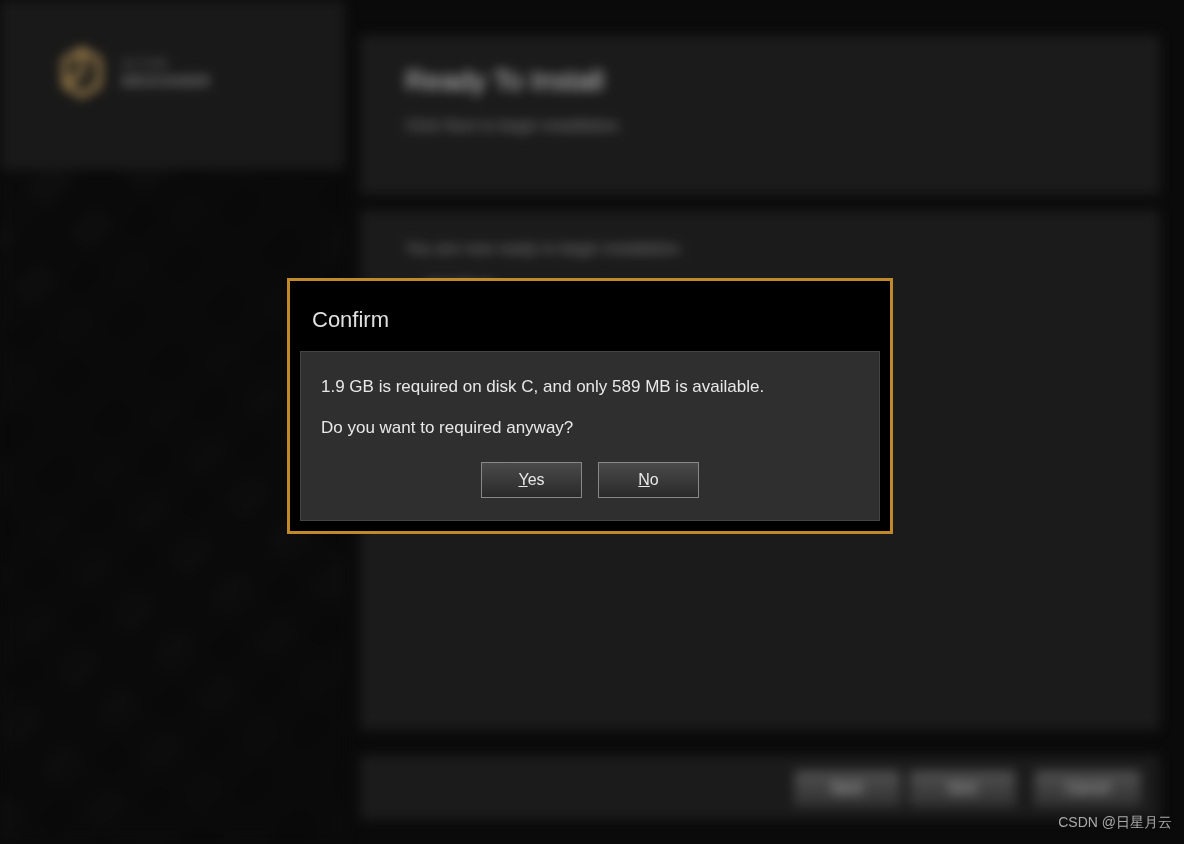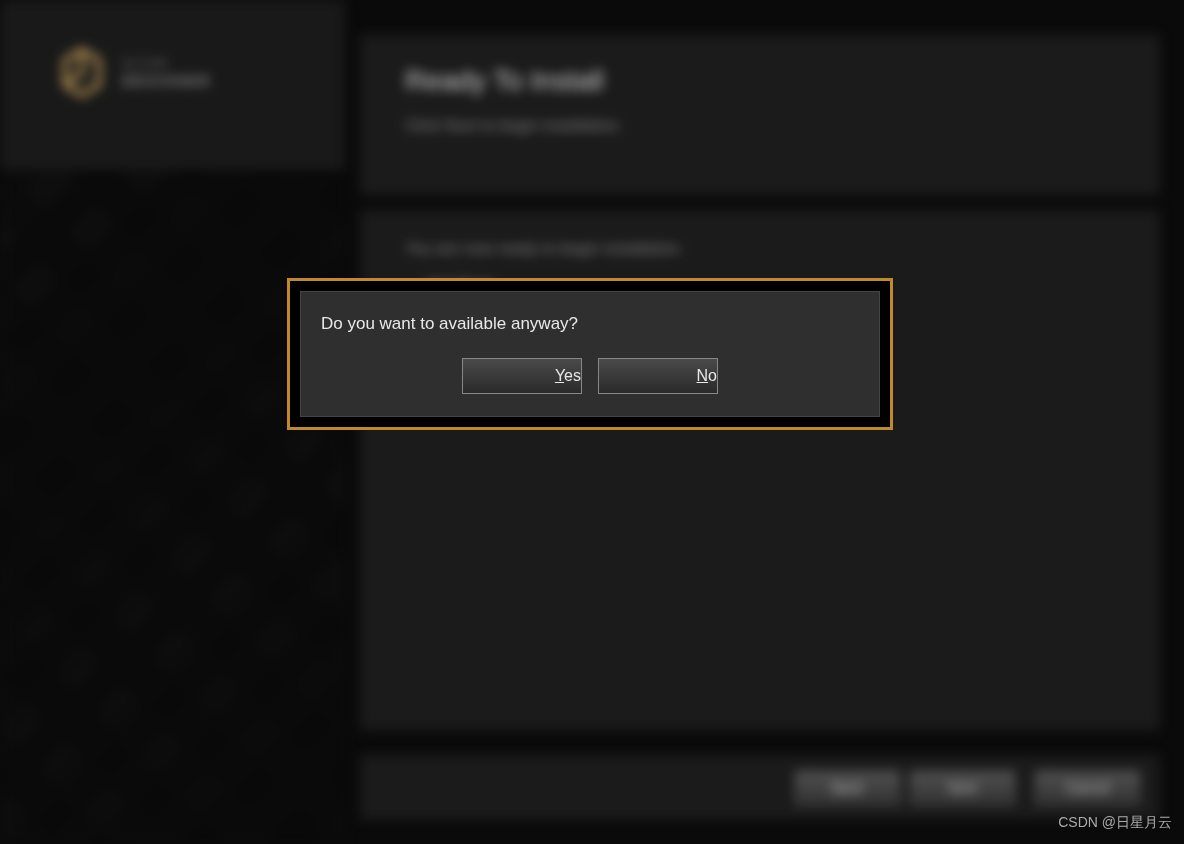--- a/index.html
+++ b/index.html
@@ -180,29 +180,28 @@
     }
 
     .confirm-buttons {
       display: flex;
       justify-content: center;
       gap: 16px;
       margin-bottom: 6px;
     }
 
     .confirm-btn {
-      width: 120px;
+      width: 101px;
       height: 36px;
       background: linear-gradient(#4a4a4a, #2a2a2a);
       border: 1px solid #888;
       color: #e8e8e8;
       font-size: 16px;
       cursor: pointer;
       font-family: inherit;
-      text-align: right;
     }
 
     .watermark {
       position: absolute;
       bottom: 12px;
       right: 12px;
       color: #aaa;
       font-size: 14px;
       z-index: 100;
     }
@@ -238,22 +237,24 @@
   </div>
 
   <div class="button-panel">
     <button class="bg-button">Back</button>
     <button class="bg-button">Next</button>
     <button class="bg-button" style="margin-left:10px;">Cancel</button>
   </div>
 </div>
 
 <div class="confirm-dialog">
+  <div class="confirm-title">Confirm</div>
   <div class="confirm-body">
-    <div class="confirm-message2">Do you want to available anyway?</div>
+    <div class="confirm-message">1.9 GB is required on disk C, and only 589 MB is available.</div>
+    <div class="confirm-message2">Do you want to required anyway?</div>
     <div class="confirm-buttons">
       <button class="confirm-btn"><span style="text-decoration:underline">Y</span><span>es</span></button>
       <button class="confirm-btn"><span style="text-decoration:underline">N</span><span>o</span></button>
     </div>
   </div>
 </div>
 
 <div class="watermark">CSDN @日星月云</div>
 
 </body></html>

